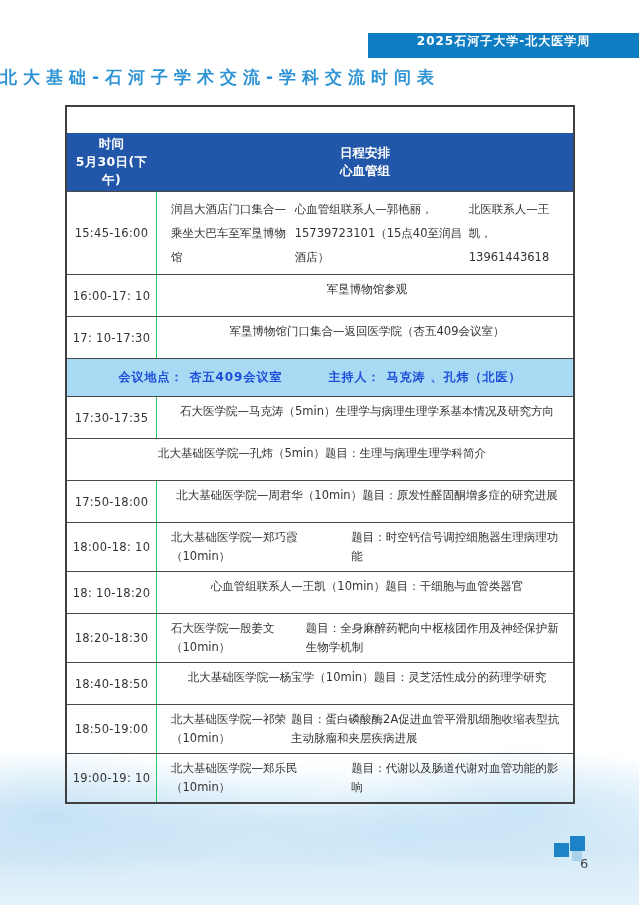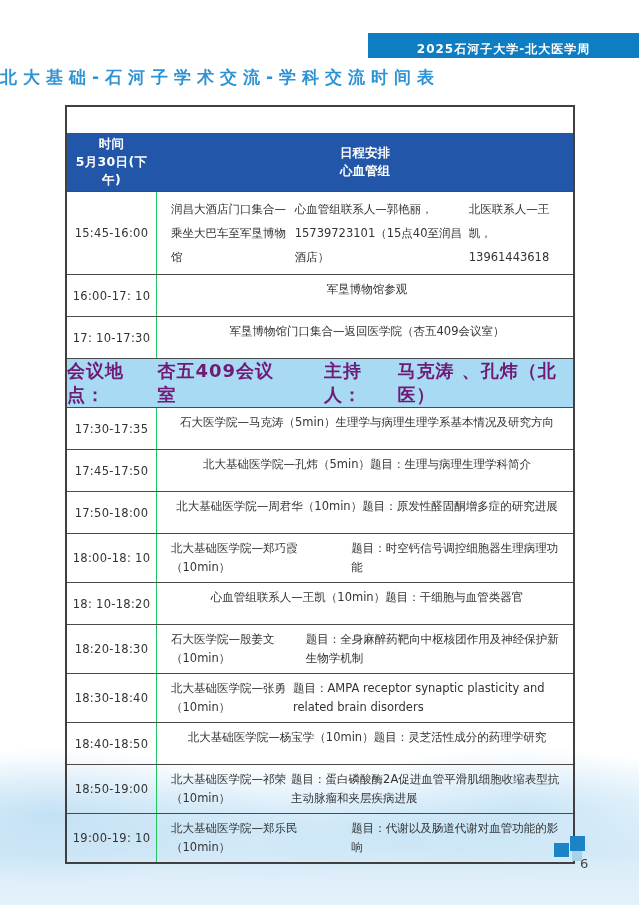--- a/index.html
+++ b/index.html
@@ -18,21 +18,21 @@
       radial-gradient(280px 90px at 82% 60%, rgba(168,212,240,.5), rgba(168,212,240,0) 72%),
       radial-gradient(200px 60px at 62% 70%, rgba(200,229,247,.6), rgba(200,229,247,0) 70%),
       linear-gradient(to bottom, rgba(255,255,255,0) 0%, rgba(255,255,255,0) 38%,
         rgba(229,243,252,.85) 62%, #d9ecf8 78%, #e3f1fa 100%);
   }
   
   .top-banner{
     position:absolute;top:33px;left:368px;right:0;height:25px;z-index:2;
     background:var(--banner-blue,#0f7dc2);
     color:#fff;font-size:12px;font-weight:bold;letter-spacing:1px;
-    display:flex;align-items:flex-end;justify-content:center;
+    display:flex;align-items:flex-start;justify-content:center;
   }
   .page-title{
     position:absolute;top:66px;left:0;width:100%;z-index:2;
     text-align:left;color:var(--title-blue,#2e93d4);
     font-size:17px;font-weight:bold;letter-spacing:6px;
   }
   
   .sched{
     position:absolute;top:105px;left:65px;width:510px;z-index:1;
     border:2px solid var(--border-dark,#404040);box-sizing:border-box;
@@ -62,21 +62,21 @@
   .row.head .hline{line-height:18px;}
   
   .row.r-tall{min-height:73px;}
   .row.r-tall .cell-content .line{line-height:24px;}
   .row.r-1line{min-height:41px;}
   .row.r-2line{min-height:41px;}
   
   .row.meeting{
     background:var(--highlight-blue,#a8daf4);min-height:37px;
     display:flex;align-items:center;justify-content:center;gap:46px;
-    font-size:18px;font-weight:bold;color:#701a75;letter-spacing:1px;
+    font-size:12px;font-weight:bold;color:#1d4ed8;letter-spacing:1px;
   }
   .meeting .grp{display:flex;gap:6px;}
   
   .sq{position:absolute;z-index:3;}
   .sq-a{left:570px;top:836px;width:15px;height:15px;background:var(--square-dark,#1b83c6);}
   .sq-b{left:554px;top:843px;width:15px;height:14px;background:var(--square-dark,#1b83c6);}
   .sq-c{left:572px;top:851px;width:10px;height:10px;background:var(--square-light,#a9d2ea);}
   .page-num{
     position:absolute;left:580px;top:856px;z-index:3;
     font-size:13px;color:#444;
@@ -143,21 +143,20 @@
   <div class="row r-2line">
     <div class="cell-time">17:30-17:35</div>
     <div class="cell-content">
       <div class="line">石大医学院—马克涛（5min）</div>
       <div class="line">生理学与病理生理学系基本情况及研究方向</div>
     </div>
   </div>
 
 
   <div class="row r-2line">
-    <div class="cell-time">17:45-17:50</div>
     <div class="cell-content">
       <div class="line">北大基础医学院—孔炜（5min）</div>
       <div class="line">题目：生理与病理生理学科简介</div>
     </div>
   </div>
 
   <div class="row r-2line">
     <div class="cell-time">17:50-18:00</div>
     <div class="cell-content">
       <div class="line">北大基础医学院—周君华（10min）</div>
@@ -182,27 +181,20 @@
   </div>
 
   <div class="row r-2line">
     <div class="cell-time">18:20-18:30</div>
     <div class="cell-content">
       <div class="line">石大医学院—殷姜文（10min）</div>
       <div class="line">题目：全身麻醉药靶向中枢核团作用及神经保护新生物学机制</div>
     </div>
   </div>
 
-  <div class="row r-2line">
-    <div class="cell-time">18:30-18:40</div>
-    <div class="cell-content">
-      <div class="line">北大基础医学院—张勇（10min）</div>
-      <div class="line">题目：AMPA receptor synaptic plasticity and related brain disorders</div>
-    </div>
-  </div>
 
   <div class="row r-2line">
     <div class="cell-time">18:40-18:50</div>
     <div class="cell-content">
       <div class="line">北大基础医学院—杨宝学（10min）</div>
       <div class="line">题目：灵芝活性成分的药理学研究</div>
     </div>
   </div>
 
   <div class="row r-2line">

